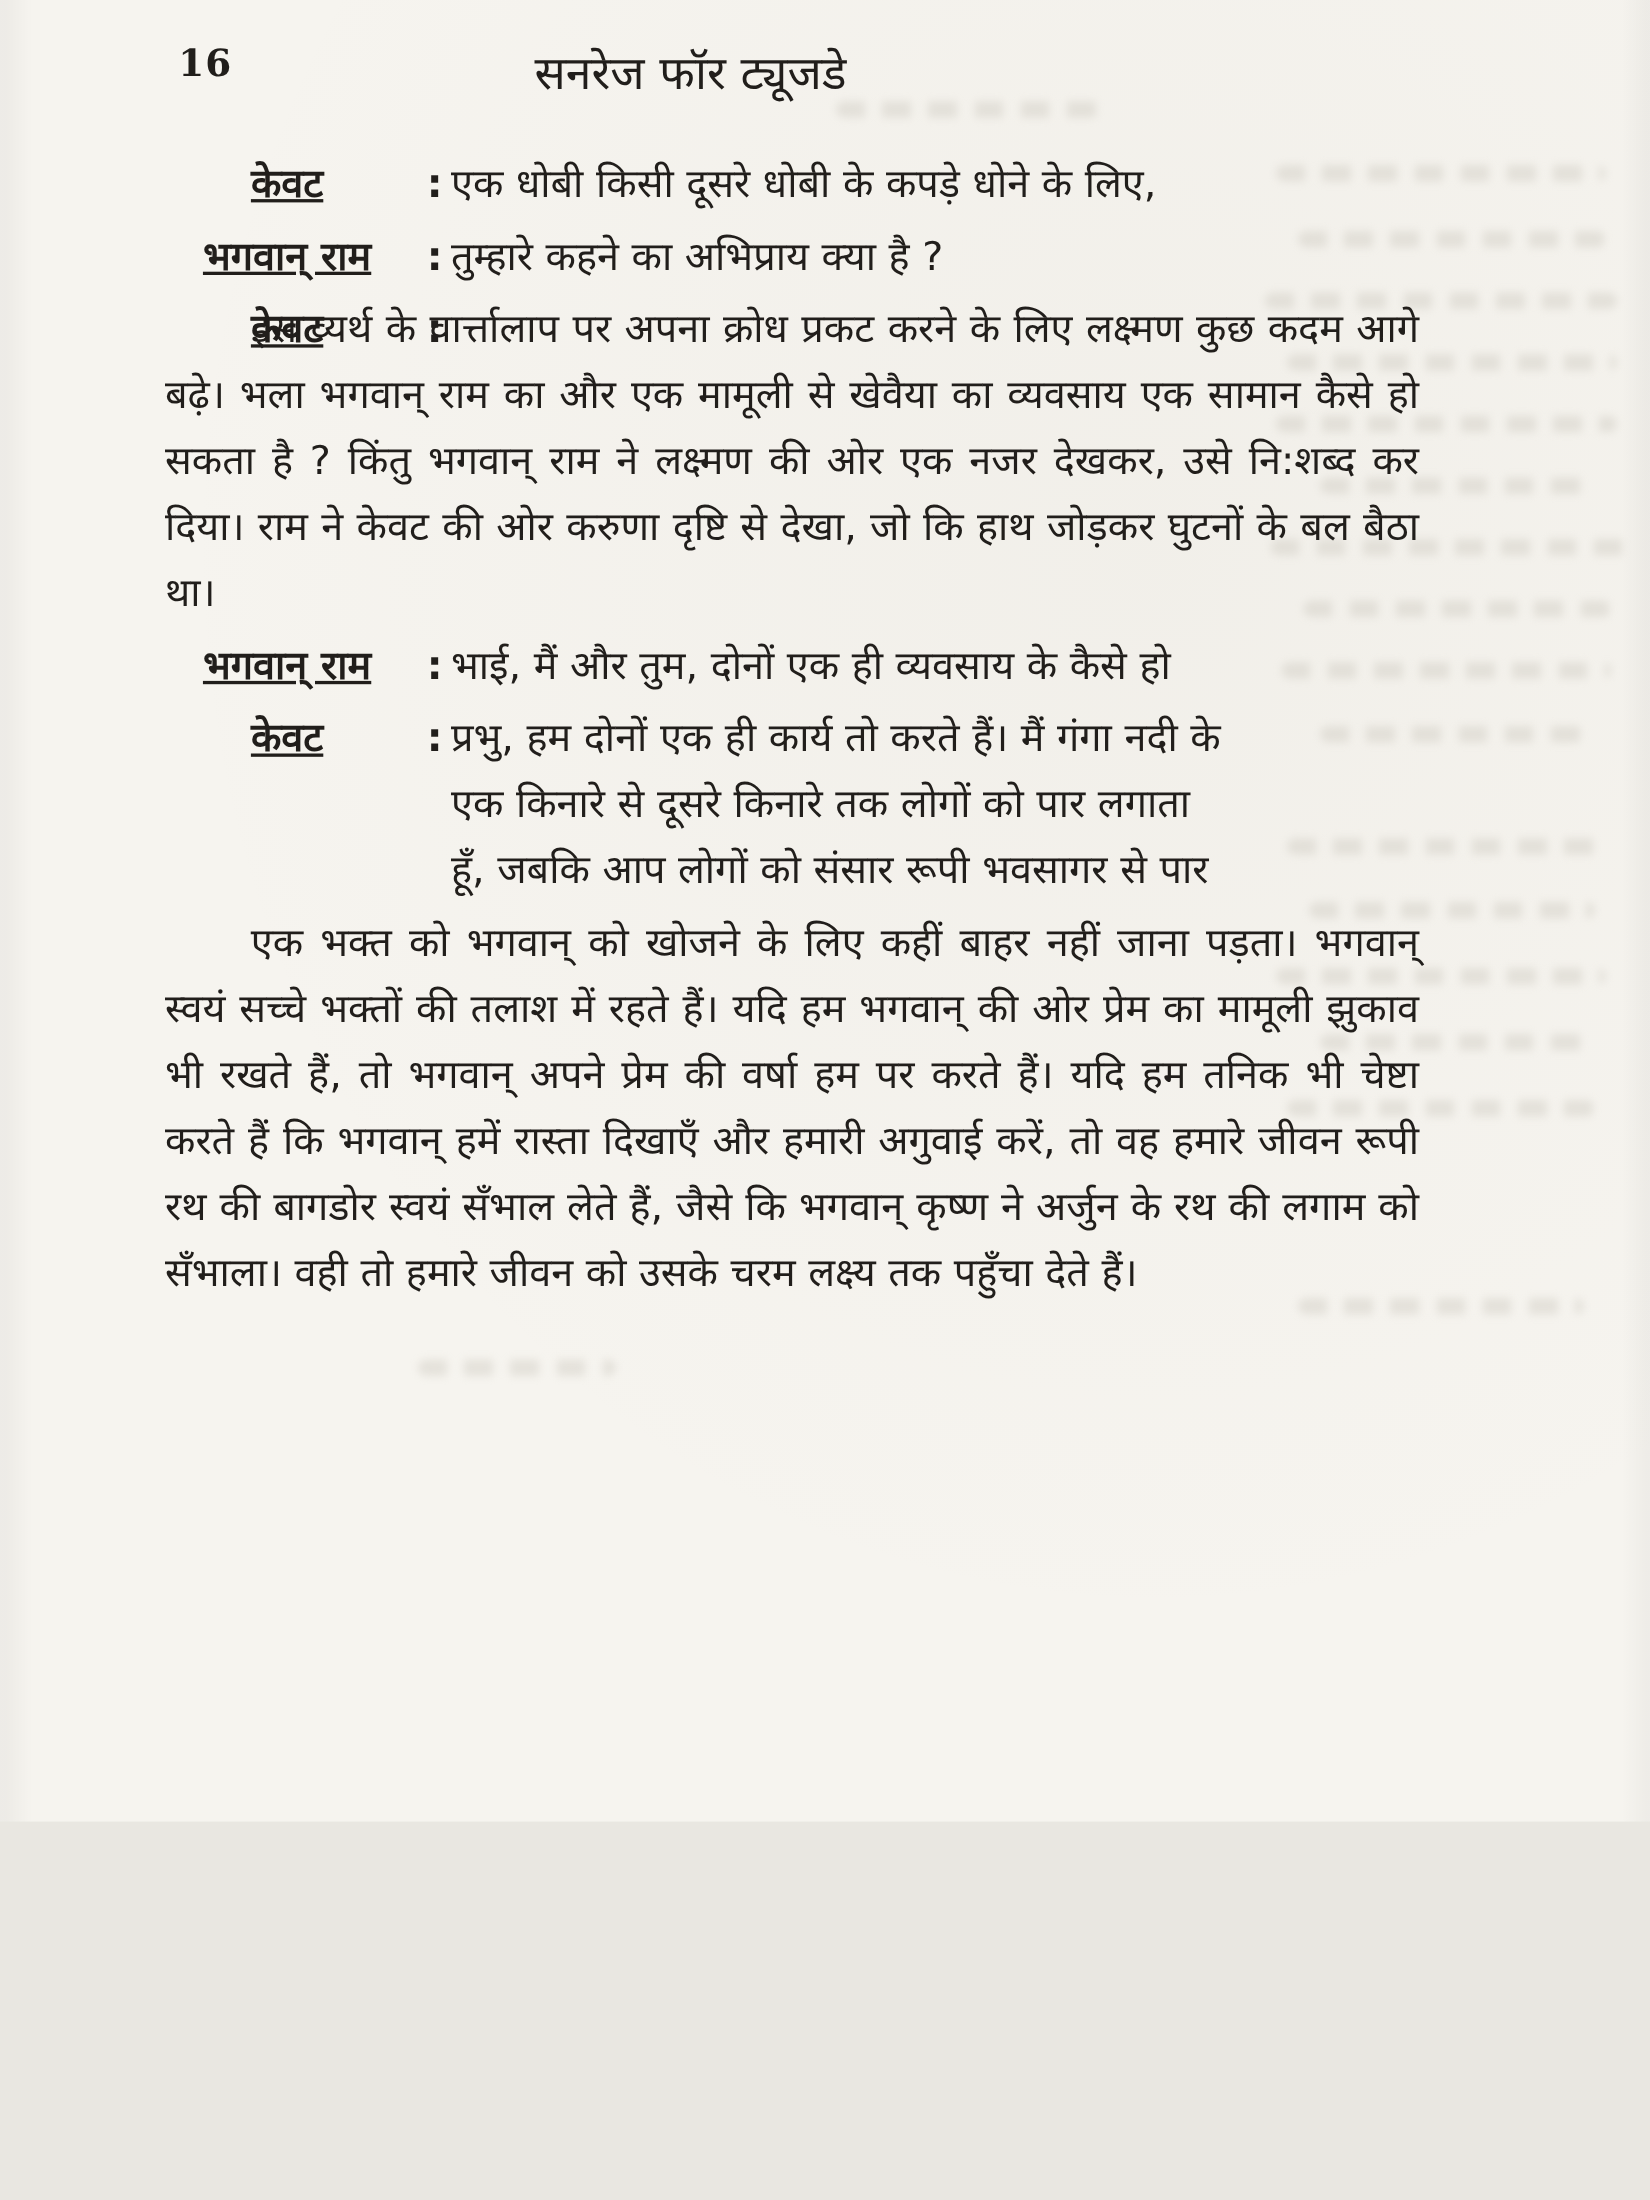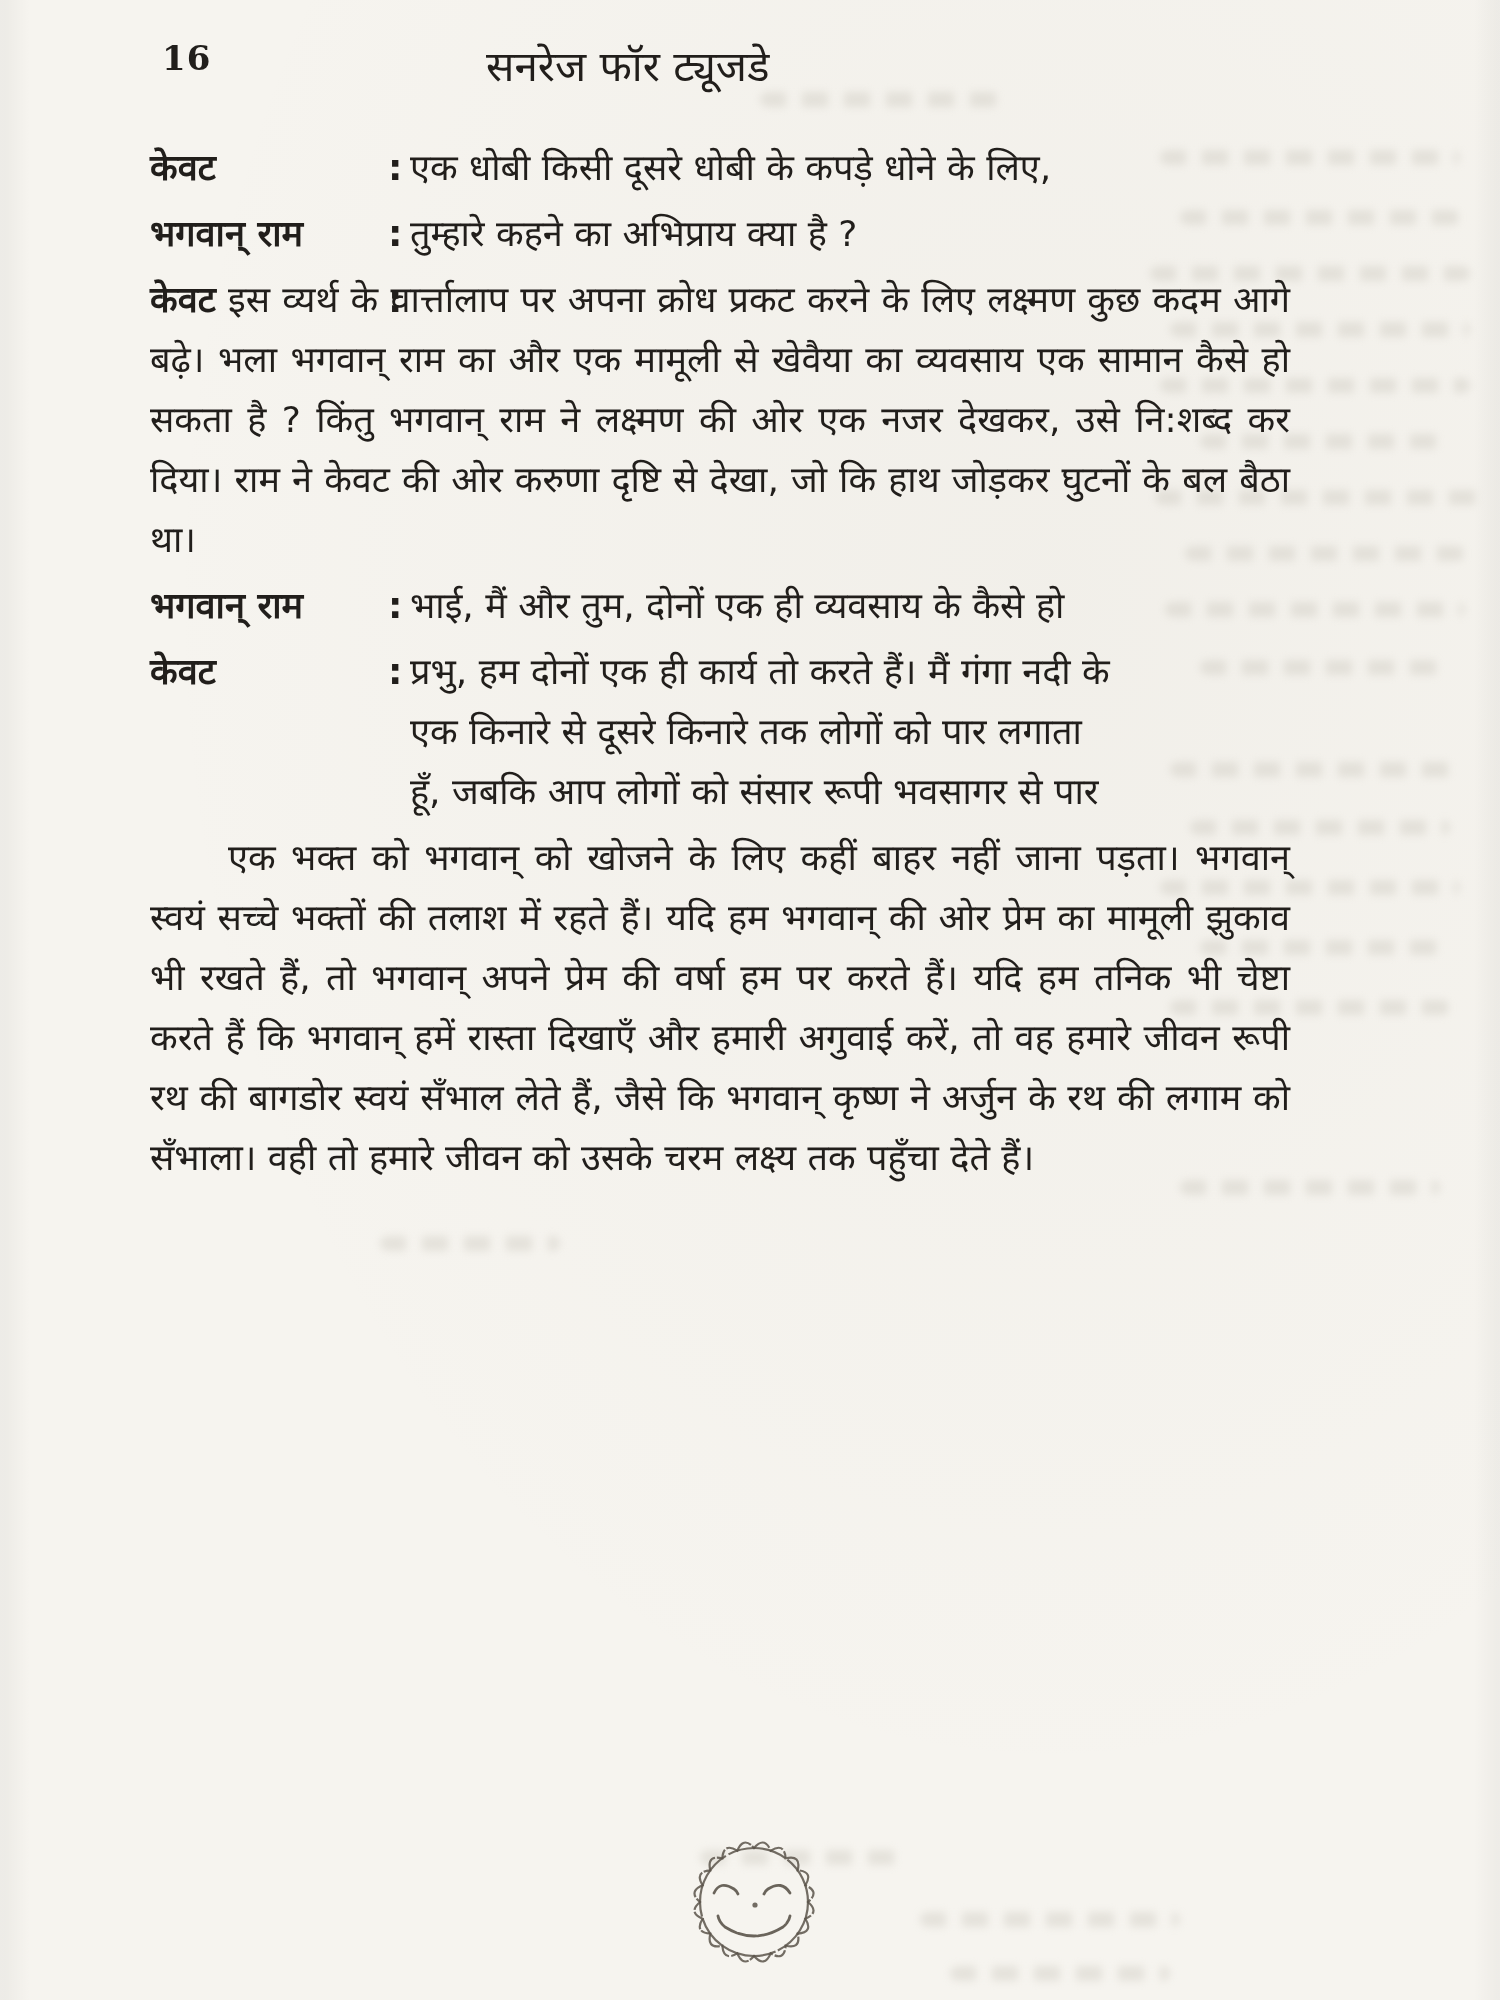--- a/index.html
+++ b/index.html
@@ -3,21 +3,21 @@
 <meta charset="utf-8">
 <style>
   html,body{margin:0;padding:0;}
   body{
     width:1500px;height:2000px;
     background:#e9e7e1;
     font-family:"DejaVu Sans",sans-serif;
   }
   .page{
     position:relative;
-    width:1500px;height:2000px;
+    width:1500px;height:1656px;
     background:
       linear-gradient(90deg, rgba(0,0,0,0.035) 0 6px, rgba(0,0,0,0) 30px),
       linear-gradient(270deg, rgba(0,0,0,0.03) 0 4px, rgba(0,0,0,0) 26px),
       radial-gradient(ellipse at 70% 30%, rgba(180,175,160,0.07), rgba(0,0,0,0) 60%),
       #f6f4ef;
     color:#211e1b;
     overflow:hidden;
   }
   .pagenum{
     position:absolute;left:162px;top:38px;
@@ -30,21 +30,21 @@
     white-space:nowrap;
   }
   .content{
     position:absolute;left:150px;top:138px;width:1140px;
     font-size:36px;line-height:60px;
   }
   .dlg-block{margin:0 0 6px 0;}
   .dlg{position:relative;padding-left:260px;margin:0 0 6px 0;}
   .spk{
     position:absolute;left:0;top:0;width:222px;
-    text-align:left;font-weight:bold;white-space:nowrap;
+    text-align:center;font-weight:bold;white-space:nowrap;text-decoration:underline;
   }
   .colon{position:absolute;left:238px;top:0;font-weight:bold;}
   .ln{white-space:nowrap;}
   .para{
     margin:0 0 6px 0;
     text-align:justify;
     text-indent:78px;
   }
   .sun{
     position:absolute;left:676px;top:1824px;margin:0;

